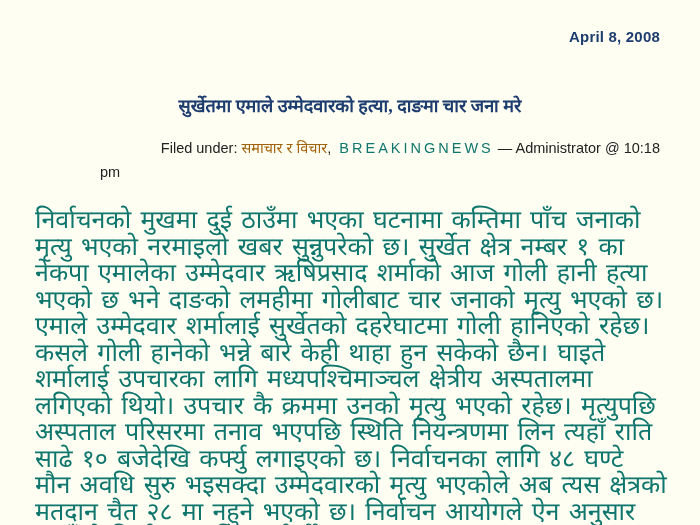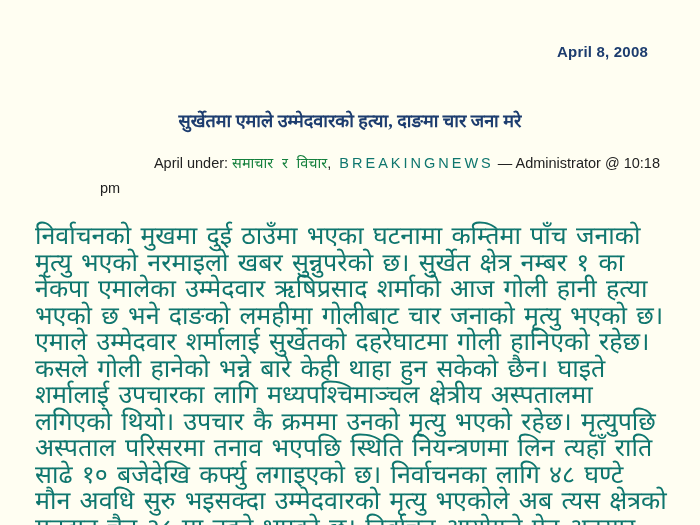--- a/index.html
+++ b/index.html
@@ -5,22 +5,22 @@
   html, body { margin: 0; padding: 0; }
   body {
     width: 700px; height: 525px;
     background: #fffef2;
     font-family: "Liberation Sans", sans-serif;
     overflow: hidden;
   }
   .page { width: 700px; height: 525px; position: relative; }
 
   .post-date {
-    padding-top: 43px;
-    margin-right: 52px;
+    padding-top: 28px;
+    margin-right: 40px;
     text-align: right;
     font-size: 15px;
     font-weight: bold;
     color: #1d3d6f;
     letter-spacing: 0.2px;
   }
 
   .post-title {
     margin: 50px 20px 0 20px;
     text-align: center;
@@ -33,21 +33,21 @@
 
   .post-meta {
     margin: 18px 40px 0 100px;
     text-align: right;
     font-size: 14.5px;
     color: #222222;
     line-height: 24px;
   }
   .post-meta .piece { margin-right: 4px; }
   .cat-link { text-decoration: none; cursor: pointer; }
-  .cat-link.maroon { color: #15803d; font-family: Liberation Mono, monospace; }
+  .cat-link.maroon { color: #a16207; }
   .cat-link.blue { color: #0f766e; letter-spacing: 3px; }
   .time-suffix { text-align: left; }
 
   .post-body {
     margin: 23px 33px 0 35px;
     font-size: 25px;
     line-height: 26.5px;
     color: #0f766e;
     font-family: "Liberation Serif", serif;
     text-align: left;
@@ -57,21 +57,21 @@
 </head>
 <body>
 
 <div class="page">
 
   <div class="post-date">April 8, 2008</div>
 
   <h1 class="post-title">सुर्खेतमा एमाले उम्मेदवारको हत्या, दाङमा चार जना मरे</h1>
 
   <div class="post-meta">
-    <span class="piece">April under:</span><a class="cat-link maroon">समाचार र विचार</a><span class="piece">,</span>
+    <span class="piece">Filed under:</span><a class="cat-link maroon">समाचार र विचार</a><span class="piece">,</span>
     <a class="cat-link blue">BREAKINGNEWS</a>
     <span>— Administrator @ 10:18</span>
     <div class="time-suffix">pm</div>
   </div>
 
   <p class="post-body">निर्वाचनको मुखमा दुई ठाउँमा भएका घटनामा कम्तिमा पाँच जनाको मृत्यु भएको नरमाइलो खबर सुन्नुपरेको छ। सुर्खेत क्षेत्र नम्बर १ का नेकपा एमालेका उम्मेदवार ऋषिप्रसाद शर्माको आज गोली हानी हत्या भएको छ भने दाङको लमहीमा गोलीबाट चार जनाको मृत्यु भएको छ। एमाले उम्मेदवार शर्मालाई सुर्खेतको दहरेघाटमा गोली हानिएको रहेछ। कसले गोली हानेको भन्ने बारे केही थाहा हुन सकेको छैन। घाइते शर्मालाई उपचारका लागि मध्यपश्चिमाञ्चल क्षेत्रीय अस्पतालमा लगिएको थियो। उपचार कै क्रममा उनको मृत्यु भएको रहेछ। मृत्युपछि अस्पताल परिसरमा तनाव भएपछि स्थिति नियन्त्रणमा लिन त्यहाँ राति साढे १० बजेदेखि कर्फ्यु लगाइएको छ। निर्वाचनका लागि ४८ घण्टे मौन अवधि सुरु भइसक्दा उम्मेदवारको मृत्यु भएकोले अब त्यस क्षेत्रको मतदान चैत २८ मा नहुने भएको छ। निर्वाचन आयोगले ऐन अनुसार त्यहाँको निर्वाचन स्थगित गर्नुपर्नेछ।</p>
 
 </div>
 
 </body></html>

